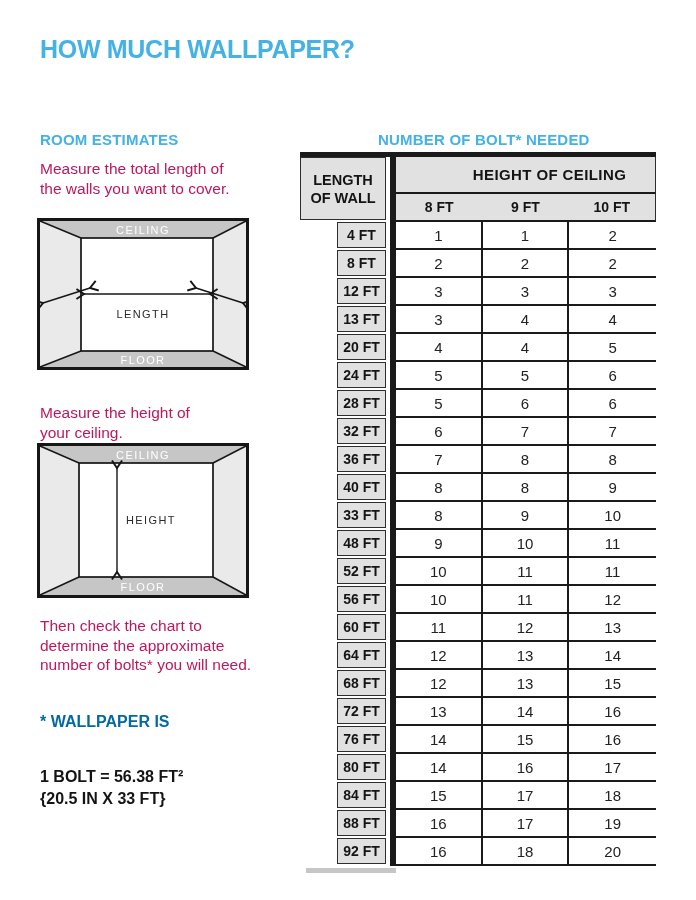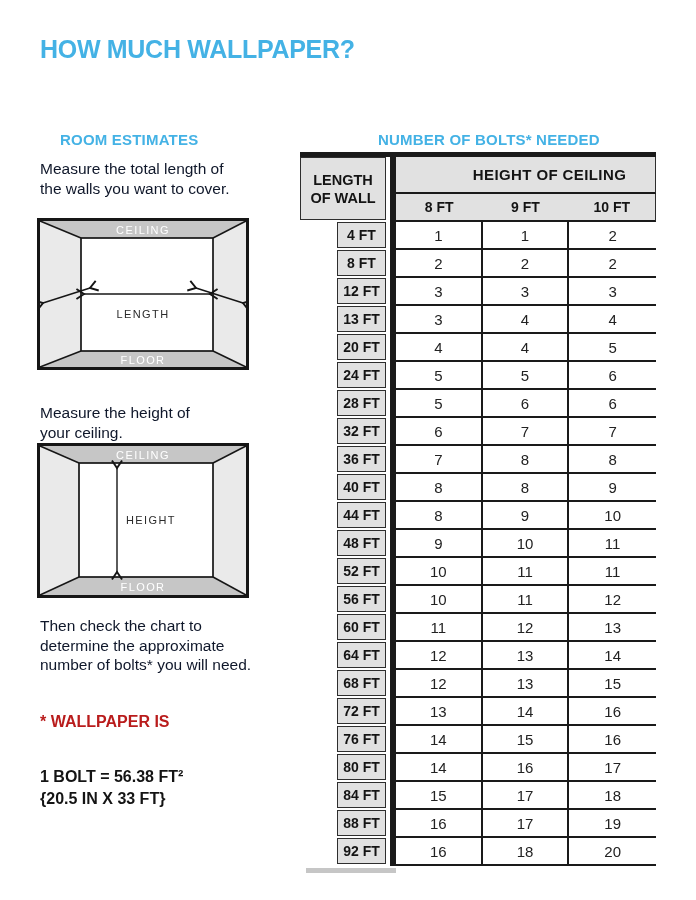--- a/index.html
+++ b/index.html
@@ -22,23 +22,23 @@
   }
   .section-heading {
     font-size:15px; font-weight:bold;
     color:var(--accent);
     letter-spacing:0.2px;
     white-space:nowrap;
   }
   .body-text {
     font-size:15.5px; line-height:19.5px;
     white-space:pre-line;
-    color:#0f172a;
-  }
-  .note-bold { font-size:16px; font-weight:bold; line-height:19px; color:#b91c1c; }
+    color:#be185d;
+  }
+  .note-bold { font-size:16px; font-weight:bold; line-height:19px; color:#0369a1; }
   .note-bold .indent { padding-left:11px; }
   .bolt-size { font-size:16px; font-weight:bold; line-height:22px; color:#141414; }
 
   
   .diagram svg { display:block; }
   .svg-label {
     font-family:"Liberation Sans", sans-serif;
     font-size:11px;
     letter-spacing:1.4px;
   }
@@ -97,21 +97,21 @@
   }
   .data-cell.sep { border-right:2px solid var(--line); }
 
   .shadow-strip { position:absolute; left:6px; top:716px; width:90px; height:5px; background:var(--shadow); }
 </style>
 </head>
 <body>
 
 <div class="abs page-title">HOW MUCH WALLPAPER?</div>
 
-<div class="abs section-heading" style="left:40px; top:131px;margin-left:20px;">ROOM ESTIMATES</div>
+<div class="abs section-heading" style="left:40px; top:131px;">ROOM ESTIMATES</div>
 
 <div class="abs body-text" style="left:40px; top:159px;">Measure the total length of
 the walls you want to cover.</div>
 
 <div class="abs diagram" style="left:37px; top:218px;">
   <svg viewBox="0 0 212 152" width="212" height="152">
     <defs>
       <marker id="arr1" viewBox="0 0 10 10" refX="2" refY="5" markerWidth="9" markerHeight="9" orient="auto-start-reverse">
         <path d="M8,1 L2,5 L8,9" fill="none" stroke="#161616" stroke-width="1.5"></path>
       </marker>
@@ -172,42 +172,42 @@
 
 <div class="abs note-bold" style="left:40px; top:712px;">
   <div>* WALLPAPER IS</div>
 </div>
 
 <div class="abs bolt-size" style="left:40px; top:766px;">
   <div>1 BOLT = 56.38 FT²</div>
   <div>{20.5 IN X 33 FT}</div>
 </div>
 
-<div class="abs section-heading" style="left:378px; top:131px;">NUMBER OF BOLTS* NEEDED</div>
+<div class="abs section-heading" style="left:378px; top:131px;">NUMBER OF BOLT* NEEDED</div>
 
 <div class="abs table-area">
   <div class="top-bar"></div>
   <div class="table-flex">
     <div class="left-col">
       <div class="corner-cell">
         <div>LENGTH</div>
         <div>OF WALL</div>
       </div>
 
     <div class="label-cell">4 FT</div>
         <div class="label-cell">8 FT</div>
         <div class="label-cell">12 FT</div>
         <div class="label-cell">13 FT</div>
         <div class="label-cell">20 FT</div>
         <div class="label-cell">24 FT</div>
         <div class="label-cell">28 FT</div>
         <div class="label-cell">32 FT</div>
         <div class="label-cell">36 FT</div>
         <div class="label-cell">40 FT</div>
-        <div class="label-cell">44 FT</div>
+        <div class="label-cell">33 FT</div>
         <div class="label-cell">48 FT</div>
         <div class="label-cell">52 FT</div>
         <div class="label-cell">56 FT</div>
         <div class="label-cell">60 FT</div>
         <div class="label-cell">64 FT</div>
         <div class="label-cell">68 FT</div>
         <div class="label-cell">72 FT</div>
         <div class="label-cell">76 FT</div>
         <div class="label-cell">80 FT</div>
         <div class="label-cell">84 FT</div>

